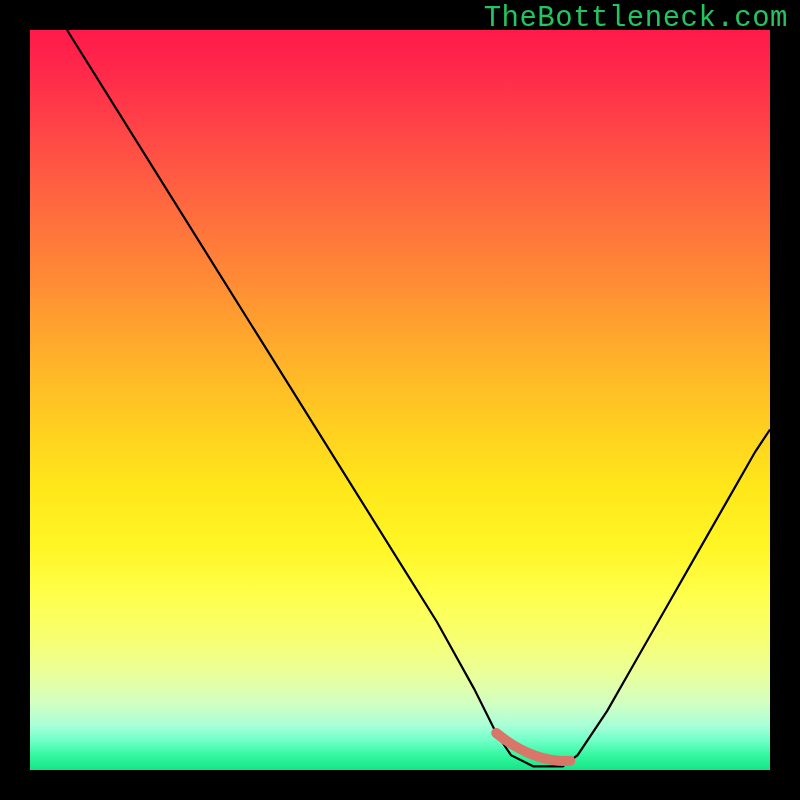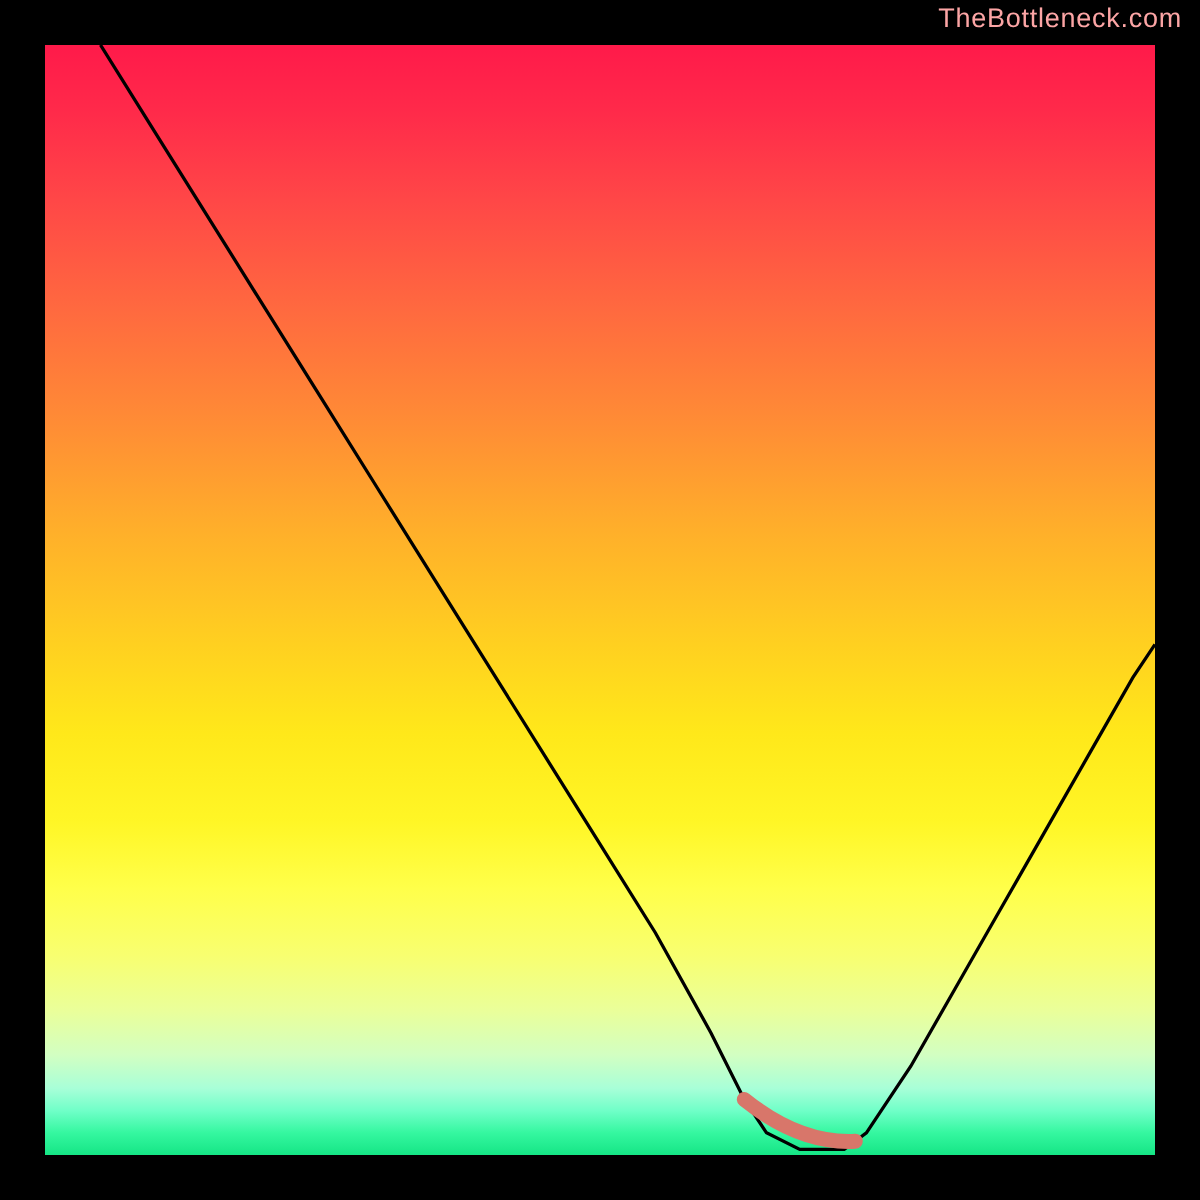--- a/index.html
+++ b/index.html
@@ -14,24 +14,25 @@
   .frame {
     position: relative;
     width: 800px;
     height: 800px;
     background: #000;
   }
   .watermark {
     position: absolute;
     top: 2px;
     right: 12px;
-    color: #fca5a5;
-    font-size: 18px;
+    color: #22c55e;
+    font-size: 29px;
     letter-spacing: 0.5px;
     z-index: 10;
+    font-family: Liberation Mono, monospace;
   }
   .plot-area {
     position: absolute;
     left: 30px;
     top: 30px;
     width: 740px;
     height: 740px;
     overflow: hidden;
   }
   .gradient {

